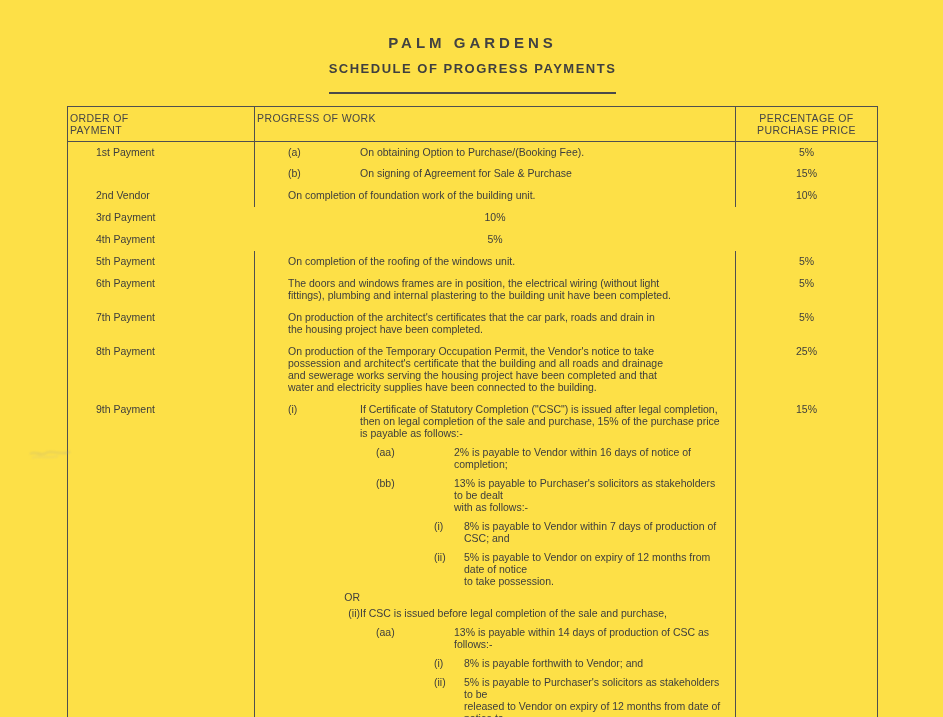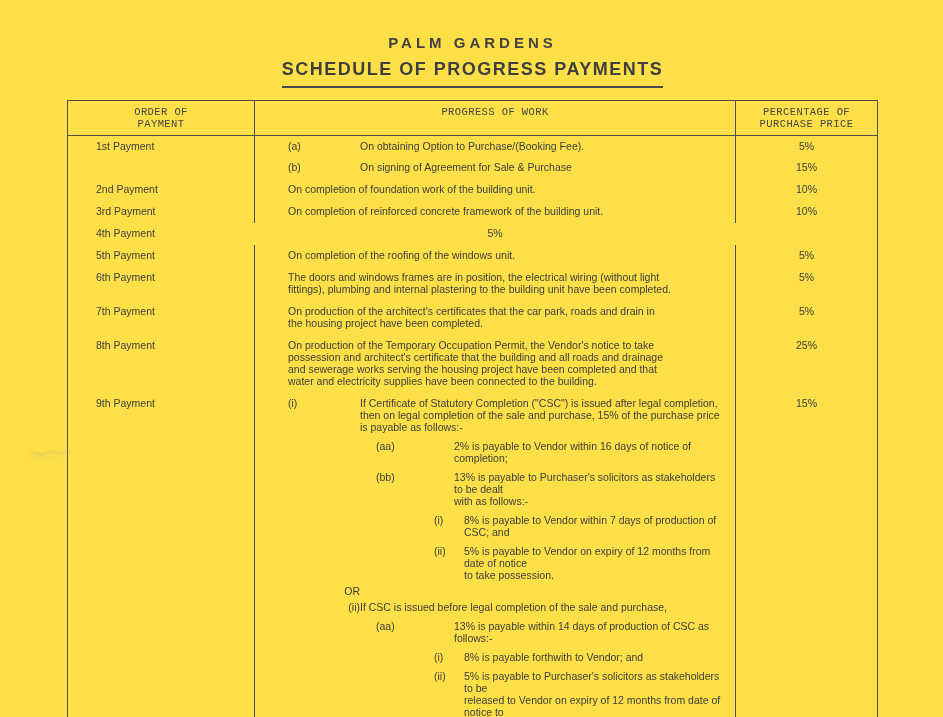--- a/index.html
+++ b/index.html
@@ -14,47 +14,46 @@
   }
   .inner { padding:34px 65px 0 67px; }
   .title {
     text-align:center;
     font-size:15px; font-weight:bold; letter-spacing:4px;
     color:#424242; white-space:pre-line;
   }
   .subtitle-wrap { text-align:center; margin-top:8px; margin-bottom:12px; }
   .subtitle {
     display:inline-block;
-    font-size:18px; font-weight:bold; letter-spacing:1.5px;
+    font-size:13px; font-weight:bold; letter-spacing:1.5px;
     color:#3f3f3f;
     border-bottom:2px solid #4a4a4a;
-    padding-bottom:6px;
+    padding-bottom:16px;
   }
   .ptable {
     width:811px;
     border:1.6px solid #4f4f4f;
     font-size:10.5px;
     line-height:12px;
     color:#3d3d3d;
   }
   .trow { display:grid; grid-template-columns:186px 1fr 141px; }
   .c-order {
     padding:4px 4px 6px 28px;
   }
   .c-work {
     border-left:1.6px solid #4f4f4f;
     border-right:1.6px solid #4f4f4f;
     padding:4px 14px 6px 33px;
   }
   .c-pct { padding:4px 2px 6px 2px; text-align:center; }
   .thead .c-order, .thead .c-pct, .thead .c-work {
-    text-align:center; padding:5px 2px 5px 2px;
+    padding:5px 2px 5px 2px;
     white-space:pre-line; letter-spacing:0.4px;
     color:#464646;
-    font-family:Liberation Mono, monospace;
   }
   .thead { border-bottom:1.6px solid #4f4f4f; }
   .txt, .th { white-space:pre-line; }
   .entry, .line { display:flex; align-items:flex-start; }
   .entry .tag { flex:0 0 72px; }
   .entry + .entry { margin-top:9px; }
   .pct2 { margin-top:9px; }
   .lvl0 .tag { flex:0 0 72px; }
   .lvl1 { margin-left:88px; }
   .lvl1 .tag { flex:0 0 78px; }
@@ -105,34 +104,31 @@
             <span class="txt">On signing of Agreement for Sale &amp; Purchase</span>
           </div>
         </div>
         <div class="c-pct">
           <div>5%</div>
           <div class="pct2">15%</div>
         </div>
       </div>
 
       <div class="trow">
-        <div class="c-order">2nd Payment</div>
+        <div class="c-order">2nd Vendor</div>
         <div class="c-work">
           <div class="txt">On completion of foundation work of the building unit.</div>
         </div>
         <div class="c-pct">
           <div>10%</div>
         </div>
       </div>
 
       <div class="trow">
         <div class="c-order">3rd Payment</div>
-        <div class="c-work">
-          <div class="txt">On completion of reinforced concrete framework of the building unit.</div>
-        </div>
         <div class="c-pct">
           <div>10%</div>
         </div>
       </div>
 
       <div class="trow">
         <div class="c-order">4th Payment</div>
         <div class="c-pct">
           <div>5%</div>
         </div>

